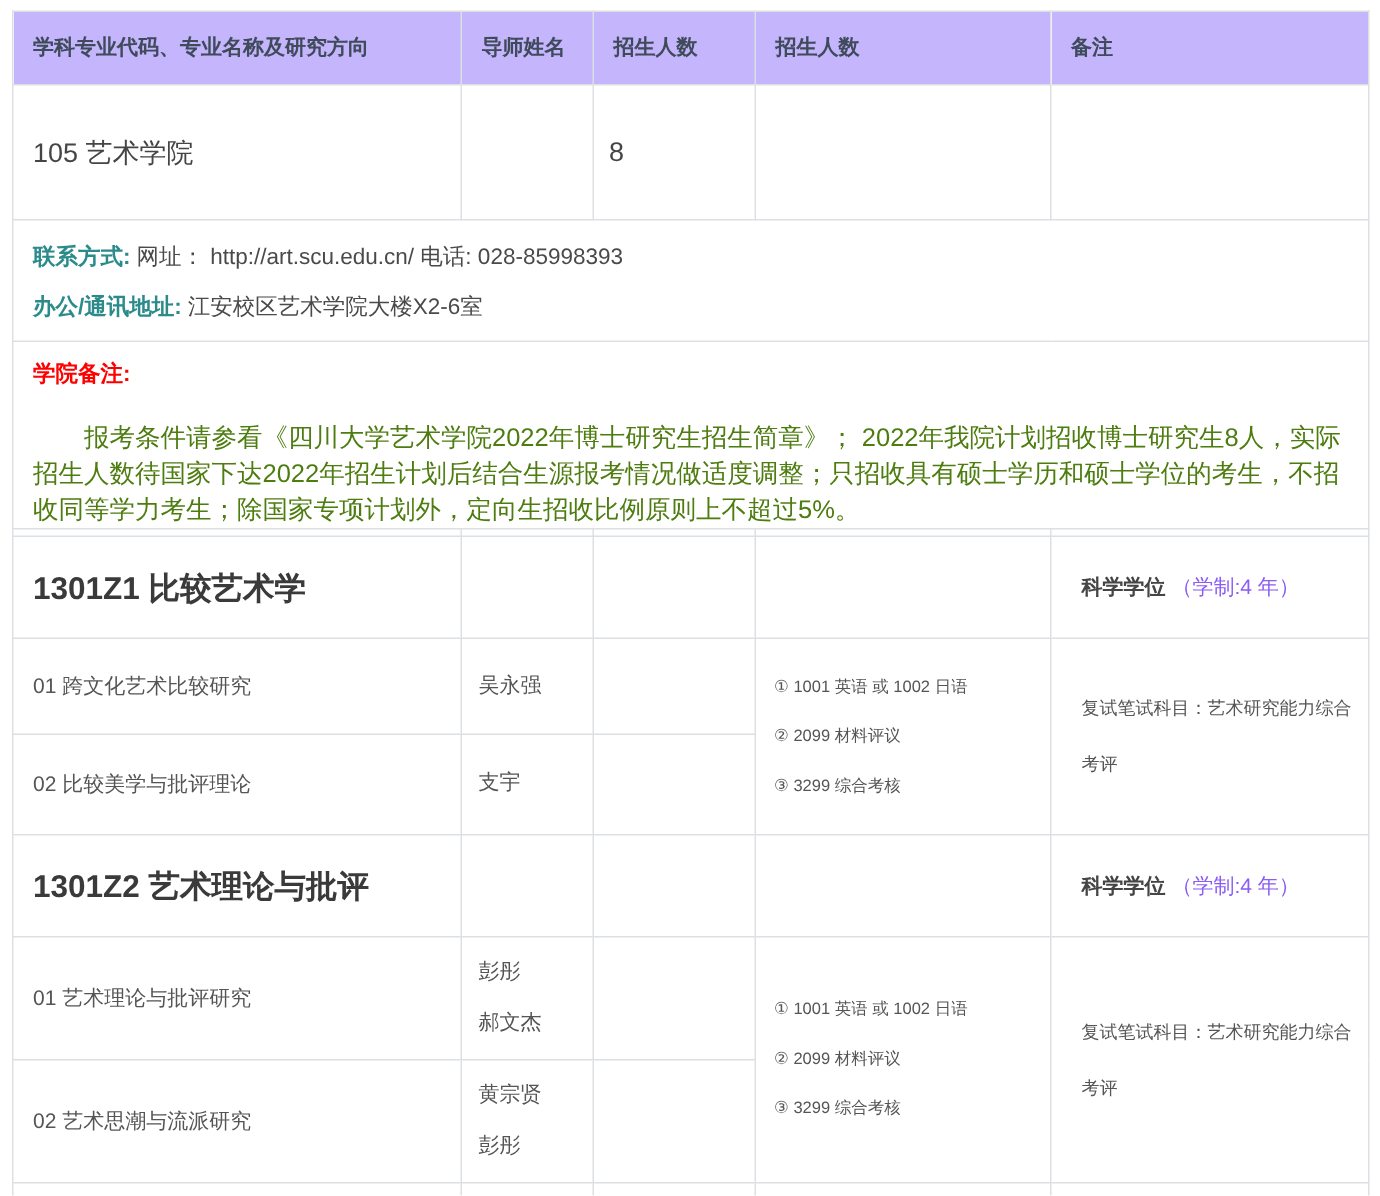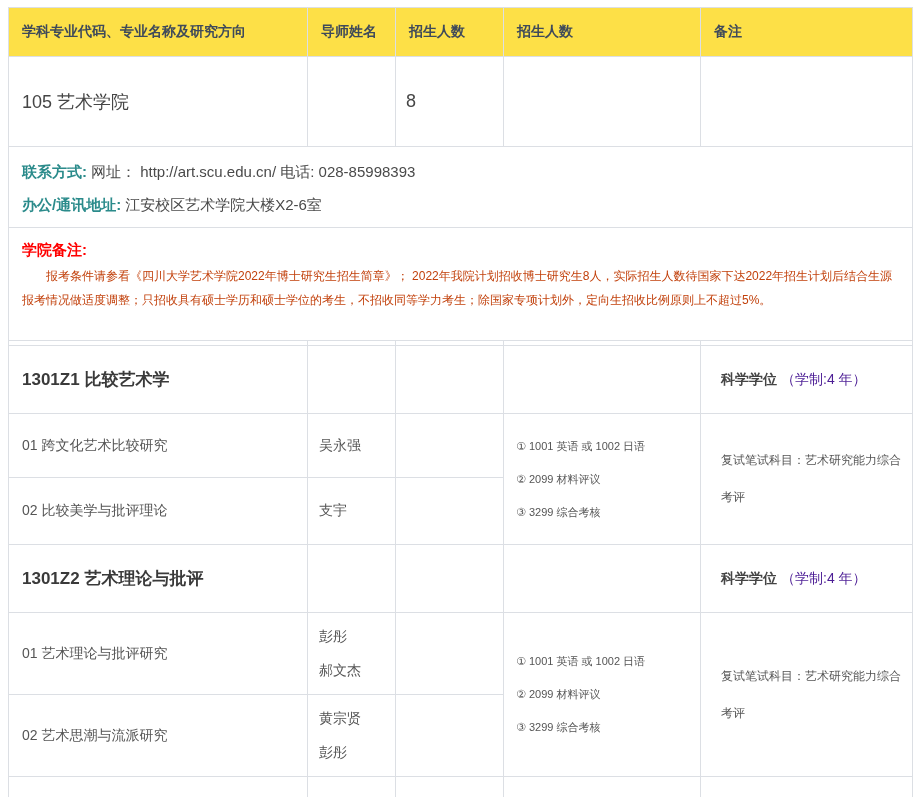--- a/index.html
+++ b/index.html
@@ -24,21 +24,21 @@
   }
   
   col.c1 { width: 299px; }
   col.c2 { width: 88px; }
   col.c3 { width: 108px; }
   col.c4 { width: 197px; }
   col.c5 { width: 212px; }
 
   tr.header-row td {
     height: 49px;
-    background: #fde047;
+    background: #c4b5fd;
     color: #3f4a5a;
     font-weight: bold;
     font-size: 14px;
     padding-left: 13px;
   }
   tr.college-row td { height: 90px; margin-top: 40px; }
   td.college-name {
     font-size: 18px;
     color: #454545;
     padding-left: 13px;
@@ -55,37 +55,37 @@
   }
   .contact-line { line-height: 21px; margin-bottom: 12px; font-size: 15px; color: #4a4a4a; }
   .teal-label { color: #2b8b8b; font-weight: bold; margin-right: 4px; }
   tr.note-row td {
     height: 113px;
     vertical-align: top;
     padding: 12px 13px 0 13px;
   }
   .note-label { color: #ff0000; font-weight: bold; font-size: 15px; line-height: 20px; }
   .note-text {
-    margin-top: 4px;
-    font-size: 12px;
+    margin-top: 20px;
+    font-size: 17px;
     line-height: 24px;
-    color: #c2410c;
+    color: #4d7c0f;
     text-indent: 2em;
   }
   tr.spacer-row td { height: 5px; padding: 0; }
   tr.section-row td { height: 68px; }
   td.section-title {
     font-weight: bold;
-    font-size: 17px;
+    font-size: 21px;
     color: #3a3a3a;
     padding-left: 13px;
   }
   td.degree-cell { padding-left: 20px; font-size: 14px; }
   .degree-bold { font-weight: bold; color: #454545; text-align: center; }
-  .degree-note { color: #4c1d95; margin-left: 4px; }
+  .degree-note { color: #8b5cf6; margin-left: 4px; }
   td.direction-cell { padding-left: 13px; color: #555555; }
   td.tutor-cell { padding-left: 11px; color: #555555; font-family: Liberation Serif, serif; }
   .tutor-line { line-height: 34px; }
   td.exam-cell { padding-left: 12px; font-size: 11px; color: #555555; }
   .exam-line { line-height: 33px; }
   td.review-cell {
     padding: 0 8px 0 20px;
     font-size: 12px;
     line-height: 37px;
     color: #555555;

